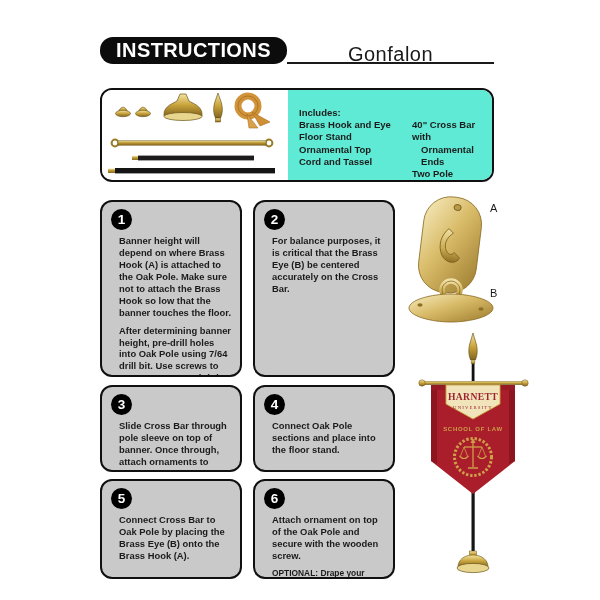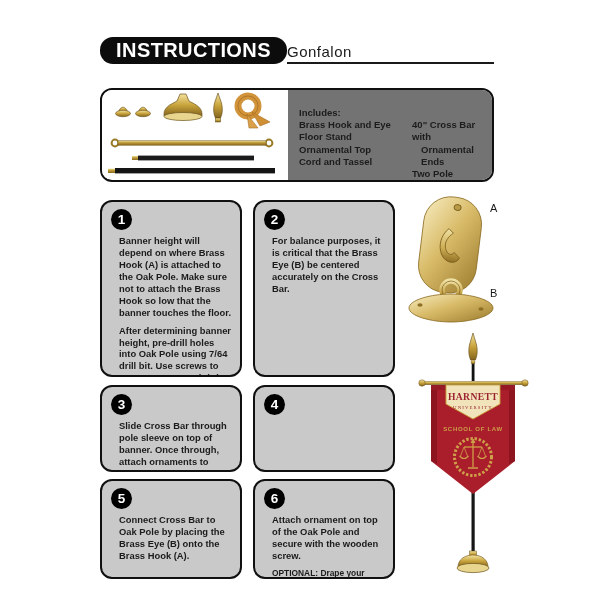--- a/index.html
+++ b/index.html
@@ -4,28 +4,28 @@
 <style>
   html,body{margin:0;padding:0;background:#fff;}
   .page{position:relative;width:600px;height:600px;background:#ffffff;overflow:hidden;
         font-family:"Liberation Sans",sans-serif;color:#1a1a1a;}
 
   
   .hdr-pill{position:absolute;left:100px;top:37px;width:187px;height:27px;background:#0c0c0c;
             border-radius:13px;display:flex;align-items:center;justify-content:center;}
   .hdr-pill span{color:#fff;font-weight:800;font-size:20px;letter-spacing:.4px;}
   .hdr-line{position:absolute;left:287px;top:62px;width:207px;height:2px;background:#1a1a1a;}
-  .hdr-product{position:absolute;left:287px;top:43px;width:207px;
-               font-size:15px;letter-spacing:.5px;color:#1a1a1a;}
+  .hdr-product{position:absolute;left:287px;top:43px;width:207px;text-align:center;
+               font-size:20px;letter-spacing:.5px;color:#1a1a1a;}
 
   
   .includes-box{position:absolute;left:100px;top:88px;width:394px;height:94px;background:#fff;
                 border:2.5px solid #101010;border-radius:12px;overflow:hidden;box-sizing:border-box;}
   .parts-area{position:absolute;left:0;top:0;width:186px;height:89px;background:#fff;}
-  .includes-panel{position:absolute;left:186px;top:0;right:0;bottom:0;background:#737373;
+  .includes-panel{position:absolute;left:186px;top:0;right:0;bottom:0;background:#5eead4;
                   padding:17px 0 0 11px;box-sizing:border-box;font-size:9.5px;font-weight:700;
                   line-height:12.2px;color:#1c1c1c;}
   .inc-cols{display:flex;gap:21px;}
   .inc-col1{width:101px;}
   .inc-indent{padding-left:9px;}
 
   
   .step{position:absolute;background:#c9c9c9;border:2.5px solid #101010;border-radius:12px;
         box-sizing:border-box;padding:7px 9px 5px 9px;overflow:hidden;}
   .step-1{left:100px;top:200px;width:142px;height:177px;}
@@ -144,20 +144,21 @@
     <p>For balance purposes, it is critical that the Brass Eye (B) be centered accurately on the Cross Bar.</p>
   </div>
 
   <div class="step step-3">
     <div class="badge">3</div>
     <p>Slide Cross Bar through pole sleeve on top of banner. Once through, attach ornaments to each end of Cross Bar.</p>
   </div>
 
   <div class="step step-4">
     <div class="badge">4</div>
+    <p>Connect Oak Pole sections and place into the floor stand.</p>
   </div>
 
   <div class="step step-5">
     <div class="badge">5</div>
     <p>Connect Cross Bar to Oak Pole by placing the Brass Eye (B) onto the Brass Hook (A).</p>
   </div>
 
   <div class="step step-6">
     <div class="badge">6</div>
     <p>Attach ornament on top of the Oak Pole and secure with the wooden screw.</p>

